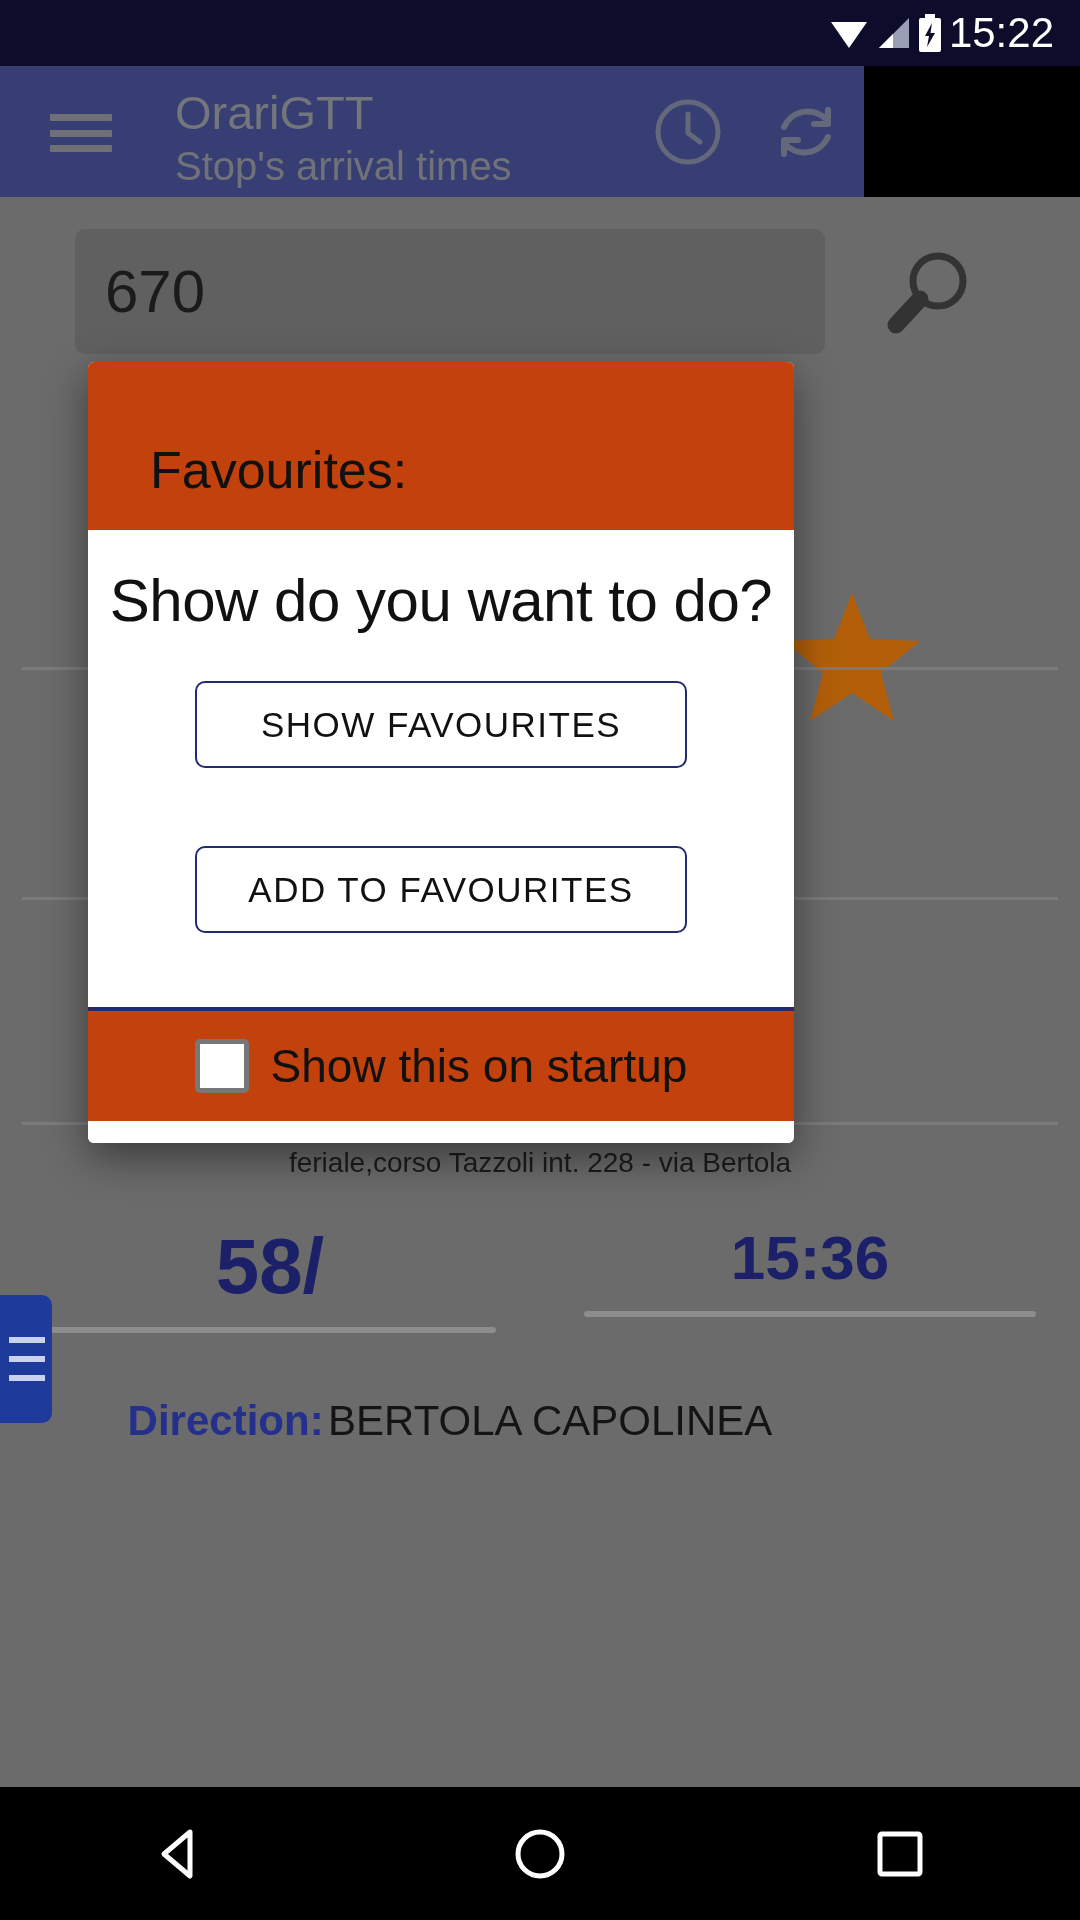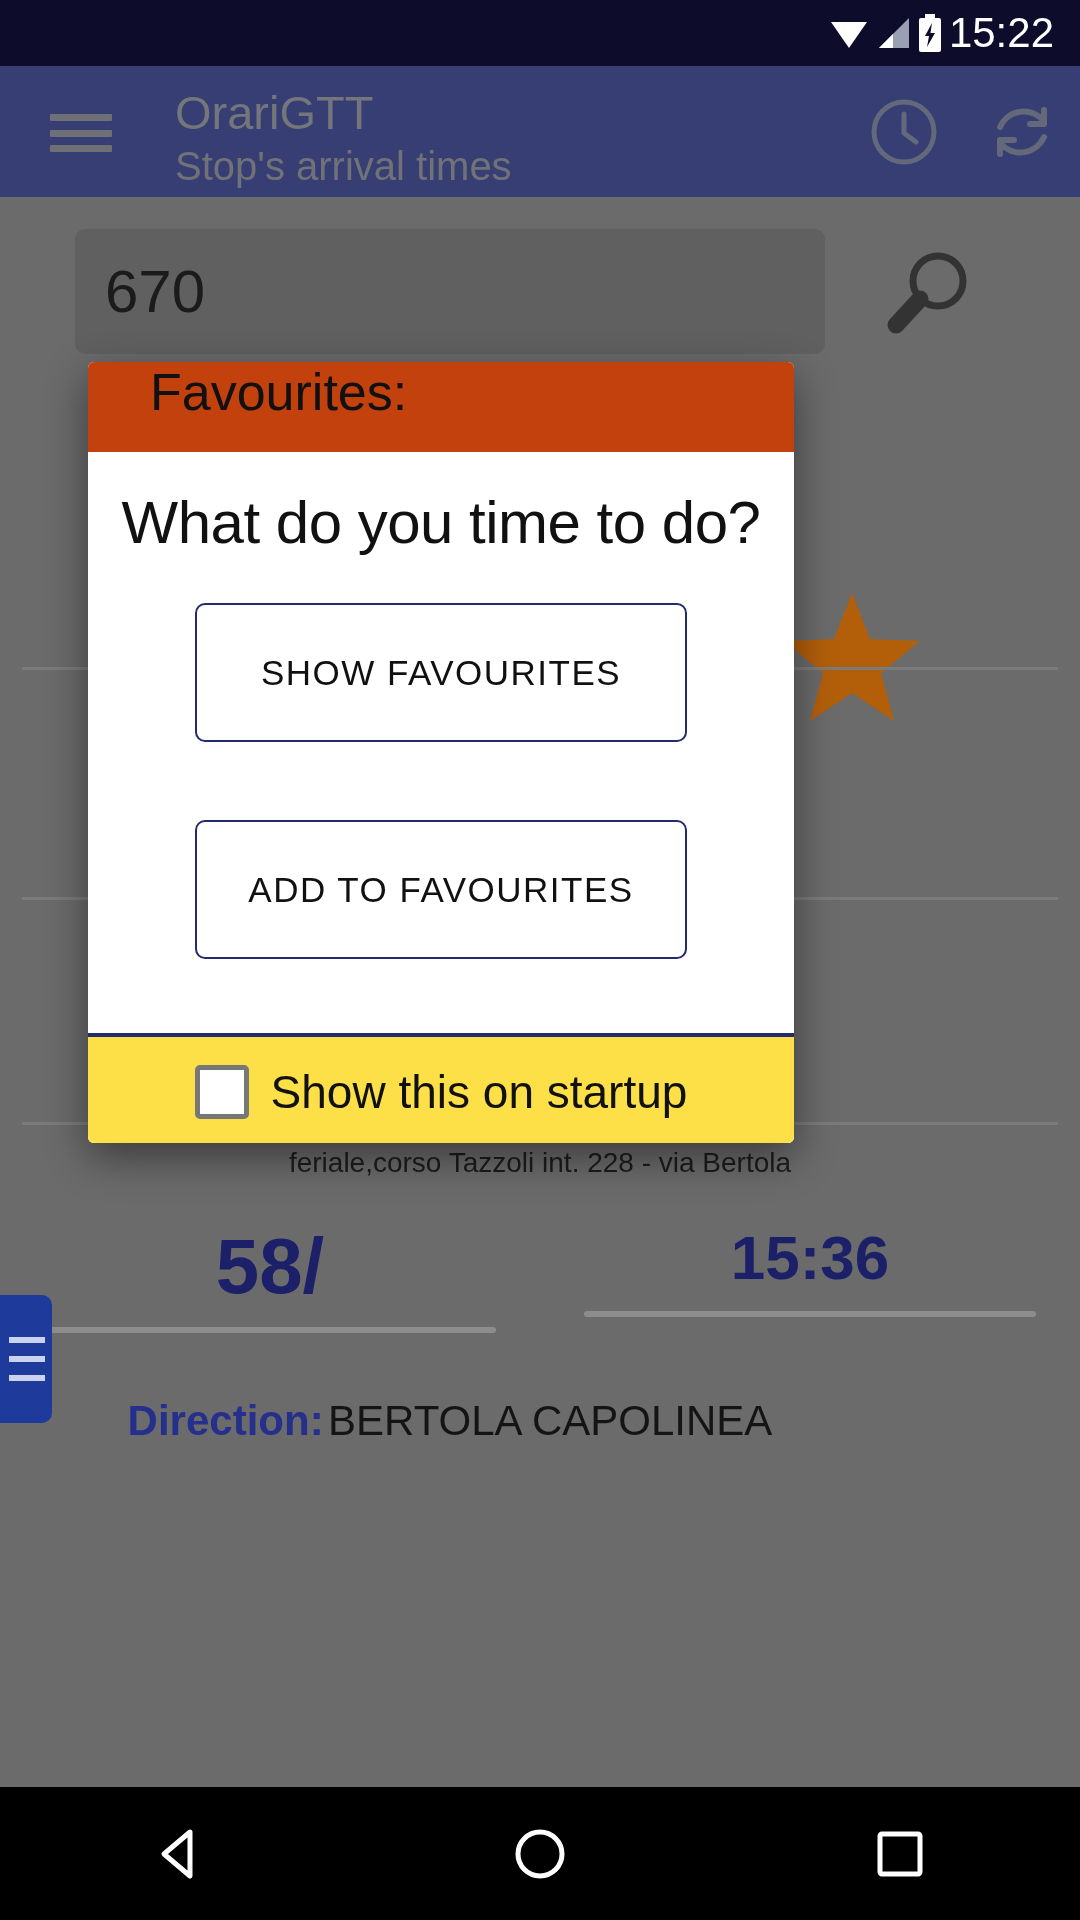--- a/index.html
+++ b/index.html
@@ -18,21 +18,21 @@
     background:#0d0d2b; color:#fff;
     display:flex; align-items:center; justify-content:flex-end;
     padding-right:26px; gap:6px;
   }
   .sb-clock{ font-size:42px; letter-spacing:0px; line-height:1; font-weight:400; }
   .ico-wifi{ width:40px; height:34px; position:relative; }
   .ico-wifi svg, .ico-signal svg, .ico-batt svg { display:block; }
 
   
   .appbar{
-    position:absolute; top:66px; left:0; width:1080px; height:131px;
+    position:absolute; top:66px; left:0; width:864px; height:131px;
     background:#1e2a86;
   }
   .appbar .scrim{ position:absolute; inset:0; background:rgba(90,90,90,.42); }
   .hamburger{
     position:absolute; left:50px; top:48px; width:62px; height:38px;
     display:flex; flex-direction:column; justify-content:space-between;
   }
   .hamburger i{ display:block; height:7px; background:#7e8088; border-radius:1px; }
   .title-wrap{ position:absolute; left:175px; top:20px; }
   .app-title{ font-size:47px; color:#878a93; line-height:1.15; font-weight:400; }
@@ -91,32 +91,32 @@
     height:168px; background:#c2410c;
     display:flex; align-items:flex-end; padding:0 0 30px 62px;
   }
   .dlg-head .t{ font-size:52px; color:#111; font-weight:400; }
   .dlg-body{ flex:1; background:#fff; position:relative; }
   .dlg-q{
     text-align:center; font-size:60px; color:#111; font-weight:400;
     margin-top:36px; letter-spacing:-.5px;
   }
   .btn{
-    display:block; width:492px; margin:0 auto; height:139px;
+    display:block; width:492px; margin:0 auto; height:87px;
     border:2px solid #242a6e; border-radius:10px; background:#fff;
     font-family:"Liberation Sans", sans-serif;
     font-size:35px; letter-spacing:1.5px; color:#111; font-weight:400;
     cursor:pointer;
   }
   .btn.first{ margin-top:46px; }
   .btn.second{ margin-top:78px; }
   .dlg-divider{ height:4px; background:#242a6e; width:100%; margin-top:74px; }
   .dlg-foot{
     height:110px; display:flex; align-items:center; justify-content:center; gap:22px;
-    background:#fde047;
+    background:#c2410c;
   }
   .cbox{
     width:54px; height:54px; border:5px solid #777; border-radius:5px; background:#fff;
     flex:0 0 auto;
   }
   .cbox-label{ font-size:46px; color:#111; }
 
   
   .navbar{
     position:absolute; left:0; bottom:0; width:1080px; height:133px;
@@ -229,21 +229,21 @@
         <i></i>
         <i></i>
     </div>
   </div>
 
   <div class="dialog">
     <div class="dlg-head">
       <span class="t">Favourites:</span>
     </div>
     <div class="dlg-body">
-      <div class="dlg-q">What do you time to do?</div>
+      <div class="dlg-q">Show do you want to do?</div>
       <button class="btn first">SHOW FAVOURITES</button>
       <button class="btn second">ADD TO FAVOURITES</button>
       <div class="dlg-divider"></div>
       <div class="dlg-foot">
         <span class="cbox"></span>
         <span class="cbox-label">Show this on startup</span>
       </div>
     </div>
   </div>
 

